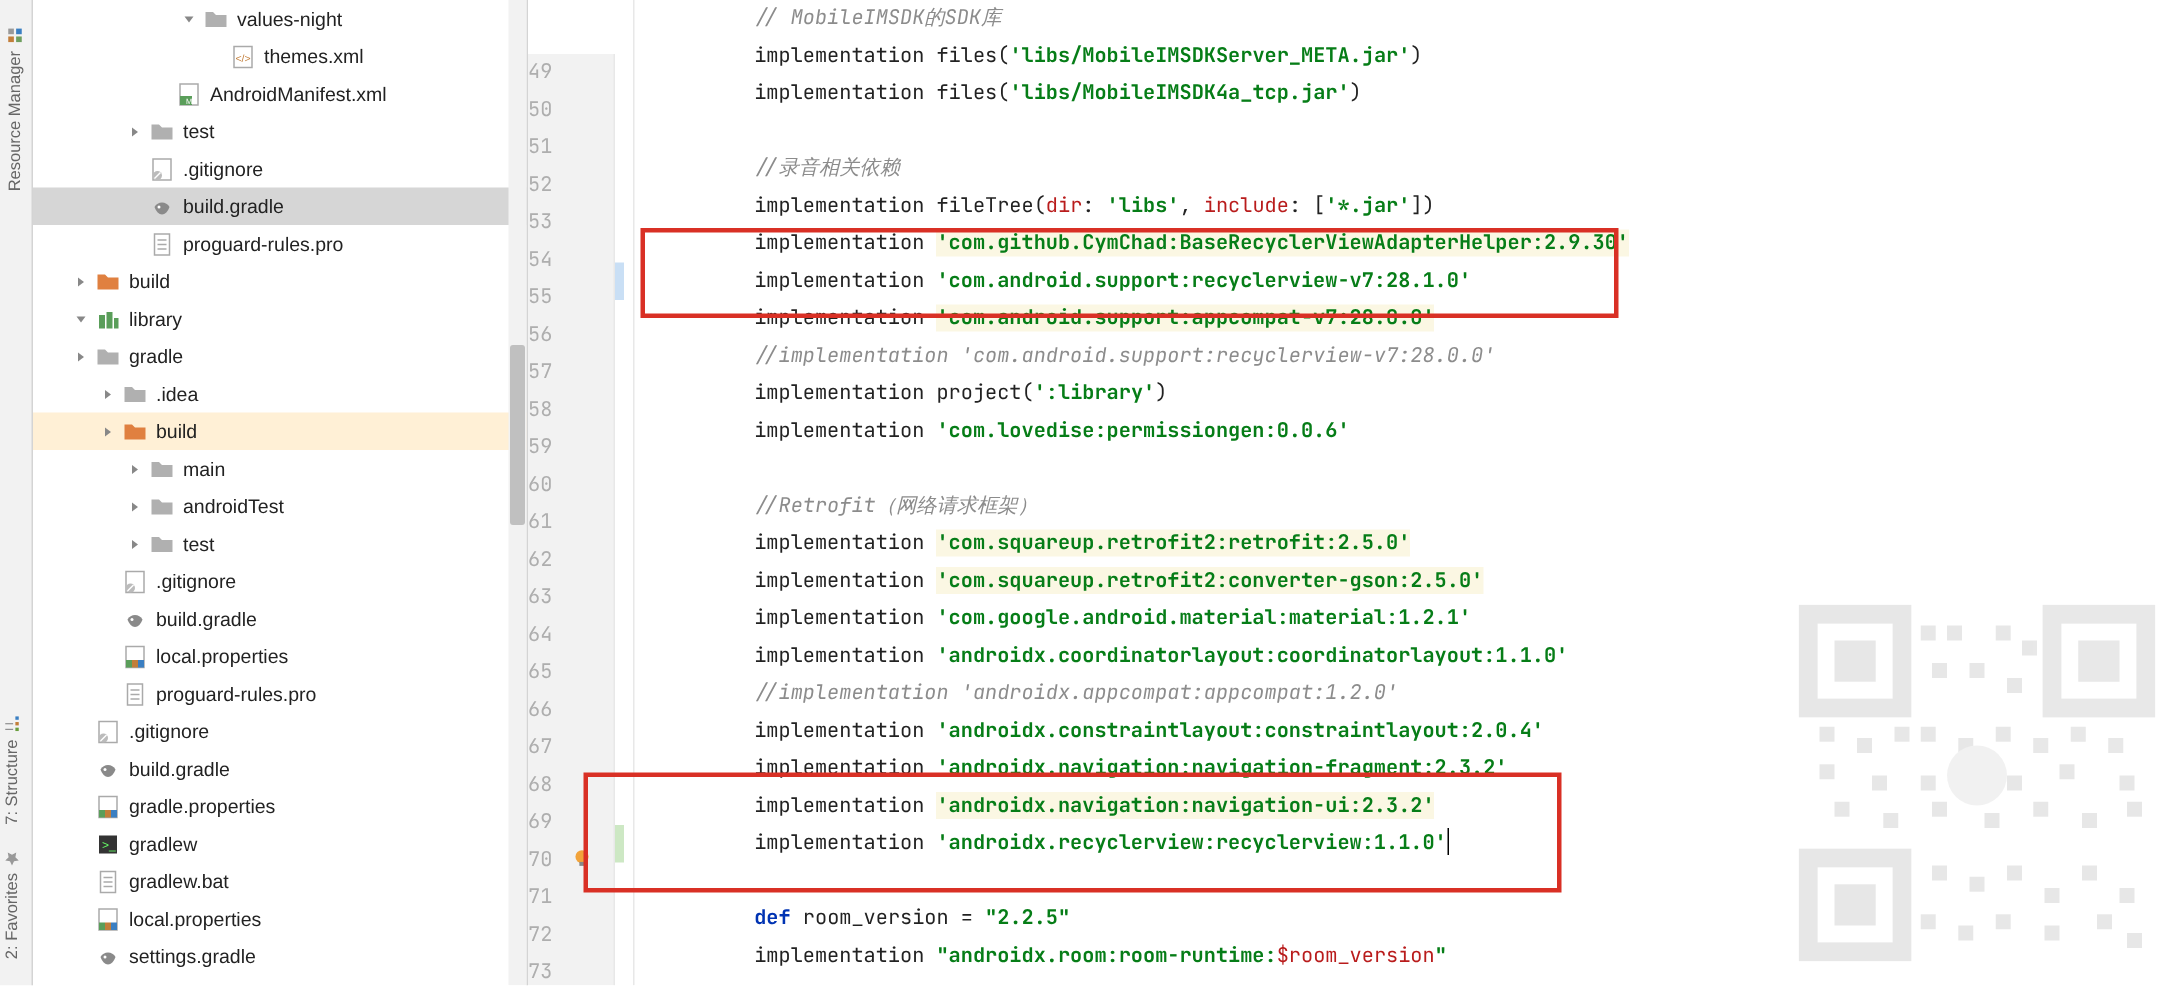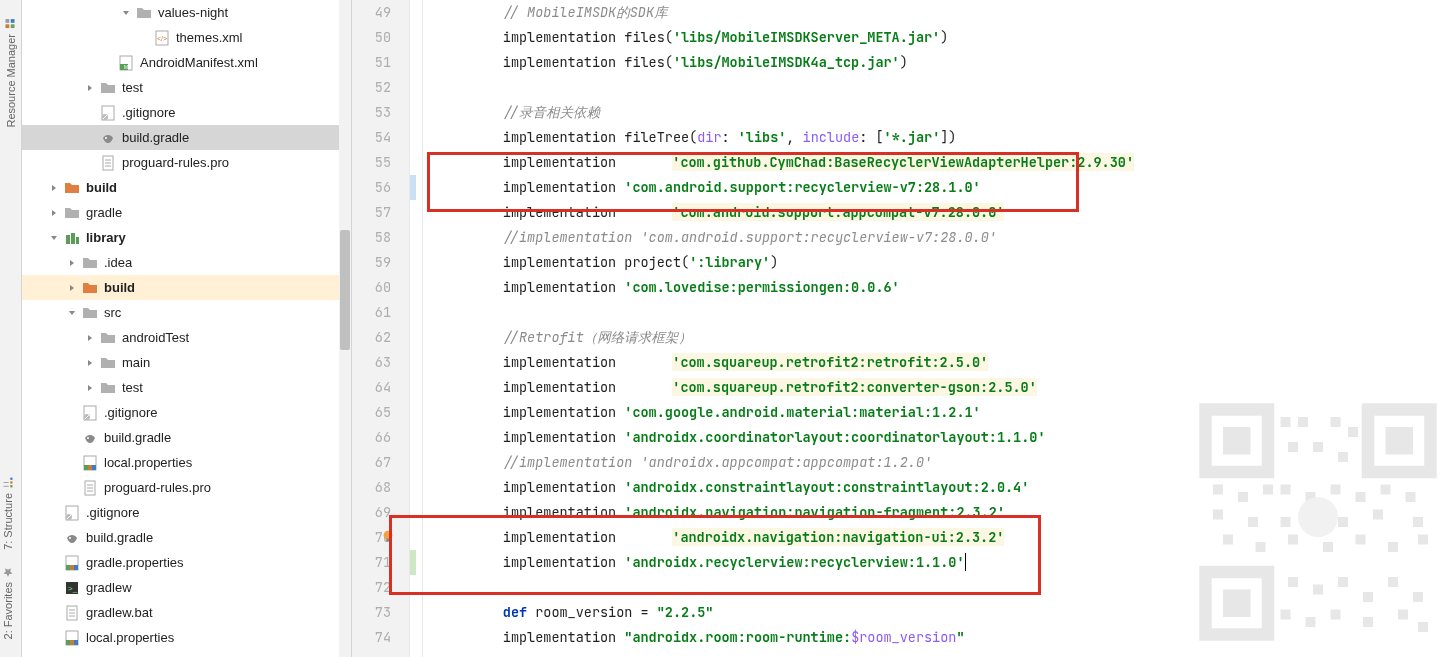--- a/index.html
+++ b/index.html
@@ -9,38 +9,38 @@
 .tab-btn { writing-mode: vertical-rl; transform: rotate(180deg); font-size: 11px; color: #666; padding: 8px 2px; cursor: pointer; display: flex; align-items: center; gap: 4px; }
 .tab-btn .ic { display: inline-block; width: 12px; height: 12px; }
 .tree { width: 330px; background: #fff; overflow-y: auto; border-right: 1px solid #d4d4d4; position: relative; }
 .tree-row { display: flex; align-items: center; height: 25px; padding-left: 8px; cursor: pointer; white-space: nowrap; }
 .tree-row.selected { background: #d6d6d6; }
 .tree-row.highlighted { background: #fff0d6; }
 .arrow { width: 12px; height: 12px; margin-right: 4px; display: inline-flex; align-items: center; justify-content: center; }
 .arrow svg { width: 8px; height: 8px; }
 .file-icon { width: 16px; height: 16px; margin-right: 6px; display: inline-flex; align-items: center; justify-content: center; flex-shrink: 0; }
 .tree-label { font-size: 13px; color: #222; }
-.tree-label.bold { font-weight: bold; }
+.tree-label.bold { font-weight: normal; }
 .spacer { display: inline-block; }
 .editor { flex: 1; display: flex; background: #fff; font-family: "JetBrains Mono", Consolas, monospace; font-size: 13.5px; position: relative; overflow: hidden; }
-.gutter { width: 58px; background: #f2f2f2; color: #aeaeae; text-align: right; padding-right: 18px; user-select: none; border-right: 1px solid #e8e8e8; flex-shrink: 0; }
+.gutter { width: 58px; background: #f2f2f2; color: #aeaeae; padding-right: 18px; user-select: none; border-right: 1px solid #e8e8e8; flex-shrink: 0; margin-top: 36px; }
 .gutter-line { height: 25px; line-height: 25px; position: relative; }
 .bulb { position: absolute; right: -4px; top: 4px; width: 14px; height: 14px; }
 .modbar { width: 6px; background: #fff; flex-shrink: 0; }
 .modbar-seg { height: 25px; }
 .modbar-seg.changed { background: #c9dff5; }
 .modbar-seg.added { background: #cde8c4; }
 .code { flex: 1; padding-left: 22px; position: relative; }
 .code-line { height: 25px; line-height: 25px; white-space: pre; position: relative; }
 .kw { color: #0033b3; font-weight: bold; }
 .str { color: #067d17; font-weight: bold; }
-.str-hl { color: #067d17; font-weight: bold; background: #fbf7e3; margin-left: 48px; }
+.str-hl { color: #067d17; font-weight: bold; background: #fbf7e3; }
 .cmt { color: #8c8c8c; font-style: italic; }
 .plain { color: #222; text-align: center; }
-.id { color: #8b5cf6; text-align: right; }
+.id { color: #b91c1c; text-align: right; }
 .cursor { display: inline-block; width: 1px; height: 18px; background: #000; vertical-align: middle; margin-bottom: 2px; }
 .redbox { position: absolute; border: 3px solid #d93025; pointer-events: none; z-index: 10; }
 .qr { position: absolute; right: 10px; bottom: 10px; width: 250px; height: 250px; opacity: 0.35; z-index: 20; pointer-events: none; }
 .qr svg { width: 100%; height: 100%; }
 .scrollbar-track { position: absolute; right: 0; top: 0; width: 12px; height: 100%; background: #f2f2f2; }
 .scrollbar-thumb { position: absolute; right: 1px; width: 10px; background: #c0c0c0; border-radius: 2px; }
 .vsep { position: absolute; top: 0; bottom: 0; width: 1px; background: #e8e8e8; }
 </style>
 </head>
 <body>
@@ -175,47 +175,47 @@
           <svg viewBox="0 0 16 16">
             <path d="M1 3h5l2 2h7v8H1z" fill="#e08040"></path>
           </svg>
         </span>
         <span class="tree-label bold">build</span>
       </div>
       <div class="tree-row">
         <span class="spacer" style="width:18px"></span>
         <span class="arrow">
           <svg viewBox="0 0 8 8">
-            <path d="M2 1l4 3-4 3z" fill="#888"></path>
-          </svg>
-        </span>
-        <span class="file-icon">
-          <svg viewBox="0 0 16 16">
-            <path d="M1 3h5l2 2h7v8H1z" fill="#b0b0b0"></path>
-          </svg>
-        </span>
-        <span class="tree-label">gradle</span>
-      </div>
-      <div class="tree-row">
-        <span class="spacer" style="width:18px"></span>
-        <span class="arrow">
-          <svg viewBox="0 0 8 8">
             <path d="M1 2l3 4 3-4z" fill="#888"></path>
           </svg>
         </span>
         <span class="file-icon">
           <svg viewBox="0 0 16 16">
             <rect x="2" y="5" width="4" height="9" fill="#5a9e5a"></rect>
             <rect x="7" y="3" width="4" height="11" fill="#5a9e5a"></rect>
             <rect x="12" y="7" width="3" height="7" fill="#5a9e5a"></rect>
           </svg>
         </span>
         <span class="tree-label bold">library</span>
       </div>
       <div class="tree-row">
+        <span class="spacer" style="width:18px"></span>
+        <span class="arrow">
+          <svg viewBox="0 0 8 8">
+            <path d="M2 1l4 3-4 3z" fill="#888"></path>
+          </svg>
+        </span>
+        <span class="file-icon">
+          <svg viewBox="0 0 16 16">
+            <path d="M1 3h5l2 2h7v8H1z" fill="#b0b0b0"></path>
+          </svg>
+        </span>
+        <span class="tree-label">gradle</span>
+      </div>
+      <div class="tree-row">
         <span class="spacer" style="width:36px"></span>
         <span class="arrow">
           <svg viewBox="0 0 8 8">
             <path d="M2 1l4 3-4 3z" fill="#888"></path>
           </svg>
         </span>
         <span class="file-icon">
           <svg viewBox="0 0 16 16">
             <path d="M1 3h5l2 2h7v8H1z" fill="#b0b0b0"></path>
           </svg>
@@ -230,60 +230,46 @@
           </svg>
         </span>
         <span class="file-icon">
           <svg viewBox="0 0 16 16">
             <path d="M1 3h5l2 2h7v8H1z" fill="#e08040"></path>
           </svg>
         </span>
         <span class="tree-label bold">build</span>
       </div>
       <div class="tree-row">
-        <span class="spacer" style="width:36px"></span>
-        <span class="arrow">
-          <svg viewBox="0 0 8 8">
-            <path d="M1 2l3 4 3-4z" fill="#888"></path>
-          </svg>
-        </span>
-        <span class="file-icon">
-          <svg viewBox="0 0 16 16">
-            <path d="M1 3h5l2 2h7v8H1z" fill="#b0b0b0"></path>
-          </svg>
-        </span>
-        <span class="tree-label">src</span>
+        <span class="spacer" style="width:54px"></span>
+        <span class="arrow">
+          <svg viewBox="0 0 8 8">
+            <path d="M2 1l4 3-4 3z" fill="#888"></path>
+          </svg>
+        </span>
+        <span class="file-icon">
+          <svg viewBox="0 0 16 16">
+            <path d="M1 3h5l2 2h7v8H1z" fill="#b0b0b0"></path>
+          </svg>
+        </span>
+        <span class="tree-label">main</span>
       </div>
       <div class="tree-row">
         <span class="spacer" style="width:54px"></span>
         <span class="arrow">
           <svg viewBox="0 0 8 8">
             <path d="M2 1l4 3-4 3z" fill="#888"></path>
           </svg>
         </span>
         <span class="file-icon">
           <svg viewBox="0 0 16 16">
             <path d="M1 3h5l2 2h7v8H1z" fill="#b0b0b0"></path>
           </svg>
         </span>
         <span class="tree-label">androidTest</span>
-      </div>
-      <div class="tree-row">
-        <span class="spacer" style="width:54px"></span>
-        <span class="arrow">
-          <svg viewBox="0 0 8 8">
-            <path d="M2 1l4 3-4 3z" fill="#888"></path>
-          </svg>
-        </span>
-        <span class="file-icon">
-          <svg viewBox="0 0 16 16">
-            <path d="M1 3h5l2 2h7v8H1z" fill="#b0b0b0"></path>
-          </svg>
-        </span>
-        <span class="tree-label">main</span>
       </div>
       <div class="tree-row">
         <span class="spacer" style="width:54px"></span>
         <span class="arrow">
           <svg viewBox="0 0 8 8">
             <path d="M2 1l4 3-4 3z" fill="#888"></path>
           </svg>
         </span>
         <span class="file-icon">
           <svg viewBox="0 0 16 16">

